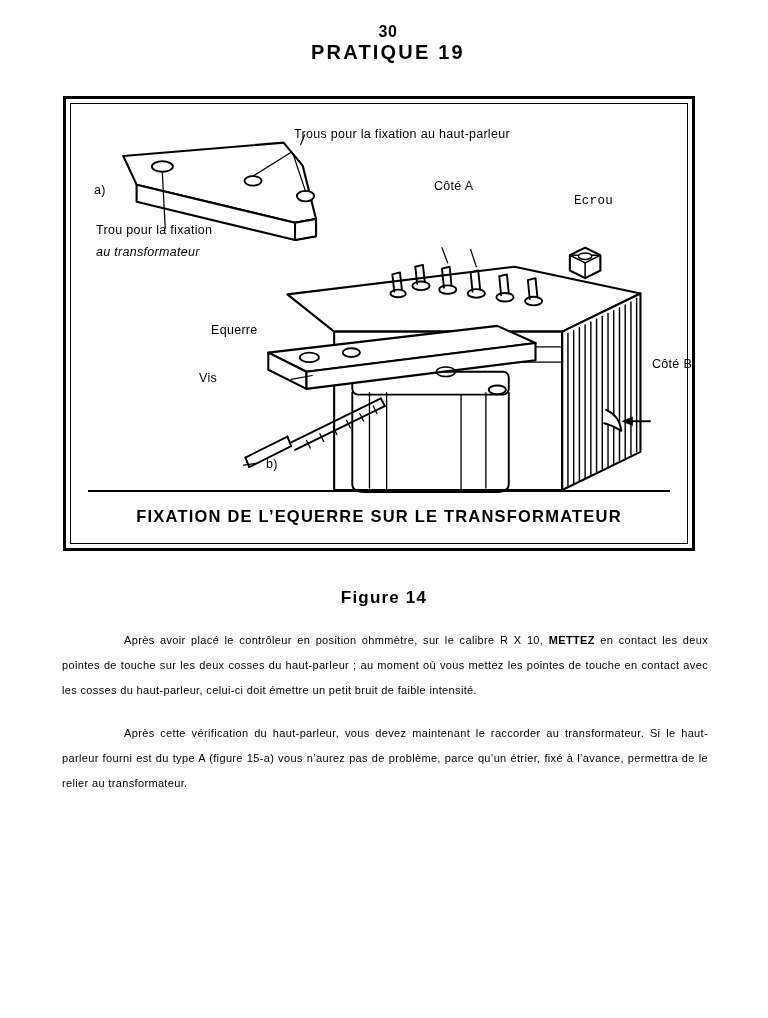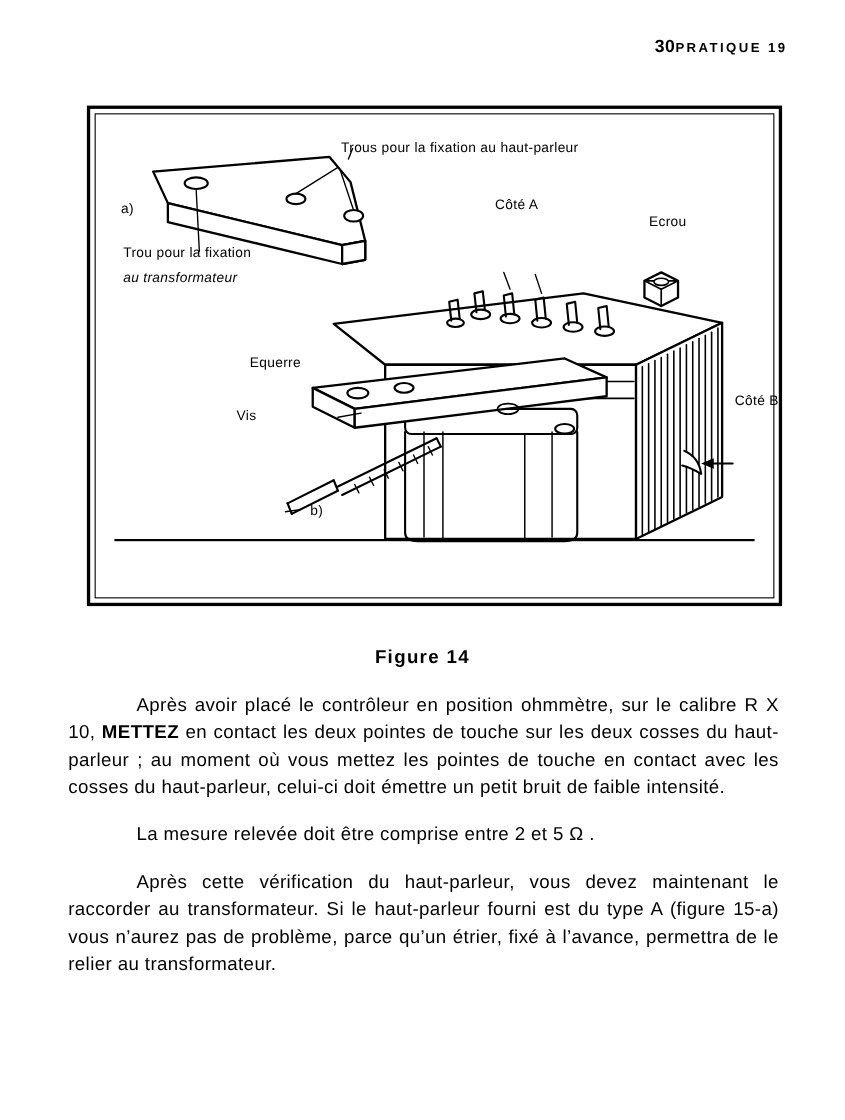--- a/index.html
+++ b/index.html
@@ -18,38 +18,39 @@
 
   
   .page-header {
     position: absolute;
     top: 30px;
     left: 60px;
     right: 52px;
     height: 26px;
     display: flex;
     align-items: center;
-    justify-content: flex-end;
+    justify-content: center;
+    flex-direction: column;
   }
   .folio {
     font-size: 16px;
     font-weight: bold;
     letter-spacing: 0.5px;
   }
   .running-head {
-    font-size: 12px;
+    font-size: 20px;
     font-weight: bold;
     letter-spacing: 2.2px;
   }
 
   
   .figure-box {
     position: absolute;
     top: 96px;
-    left: 79px;
+    left: 63px;
     width: 632px;
     height: 455px;
     border: 3px solid #000;
     box-sizing: border-box;
     background: #fff;
   }
   .figure-inner {
     position: absolute;
     inset: 4px;
     border: 1px solid #000;
@@ -102,21 +103,21 @@
   }
 
   
   .body-text {
     position: absolute;
     top: 628px;
     left: 62px;
     width: 646px;
   }
   .para {
-    font-size: 17px;
+    font-size: 11px;
     line-height: 25px;
     letter-spacing: 0.35px;
     margin: 0 0 18px 0;
     text-align: justify;
   }
   .para .indent { display: inline-block; width: 62px; }
   .para b { font-weight: bold; }
 </style>
 </head>
 <body>
@@ -243,28 +244,28 @@
         <path d="M246,40 L250,30" stroke-width="1.3"></path>
       </g>
     </svg>
   </div>
 
   <div class="lbl" style="left:228px; top:28px;">Trous pour la fixation au haut-parleur</div>
   <div class="lbl" style="left:28px; top:84px;">a)</div>
   <div class="lbl" style="left:30px; top:124px;">Trou pour la fixation</div>
   <div class="lbl" style="left:30px; top:146px;font-style:italic;">au transformateur</div>
   <div class="lbl" style="left:368px; top:80px;">Côté A</div>
-  <div class="lbl" style="left:508px; top:95px;">Ecrou</div>
+  <div class="lbl" style="left:508px; top:95px;font-family:Liberation Mono, monospace;">Ecrou</div>
   <div class="lbl" style="left:145px; top:192px;margin-top:32px;">Equerre</div>
   <div class="lbl" style="left:133px; top:272px;">Vis</div>
   <div class="lbl" style="left:550px; top:258px;padding-left:36px;">Côté B</div>
   <div class="lbl" style="left:200px; top:358px;">b)</div>
 
   <div class="figure-rule"></div>
+  <div class="figure-caption-inbox">FIXATION DE L’EQUERRE SUR LE TRANSFORMATEUR</div>
 </div>
 
 <div class="figure-number">Figure  14</div>
 
 <div class="body-text">
   <p class="para"><span class="indent"></span><span id="p1-text"><span>Après avoir placé le contrôleur en position ohmmètre, sur le calibre R X 10, </span><b>METTEZ</b><span> en contact les deux pointes de touche sur les deux cosses du haut-parleur ; au moment où vous mettez les pointes de touche en contact avec les cosses du haut-parleur, celui-ci doit émettre un petit bruit de faible intensité.</span></span></p>
-  <p class="para"><span class="indent"></span><span id="p2-text"><span>La mesure relevée doit être comprise entre 2 et 5 Ω .</span></span></p>
   <p class="para"><span class="indent"></span><span id="p3-text"><span>Après cette vérification du haut-parleur, vous devez maintenant le raccorder au transformateur. Si le haut-parleur fourni est du type A (figure 15-a) vous n’aurez pas de problème, parce qu’un étrier, fixé à l’avance, permettra de le relier au transformateur.</span></span></p>
 </div>
 
 </body></html>

